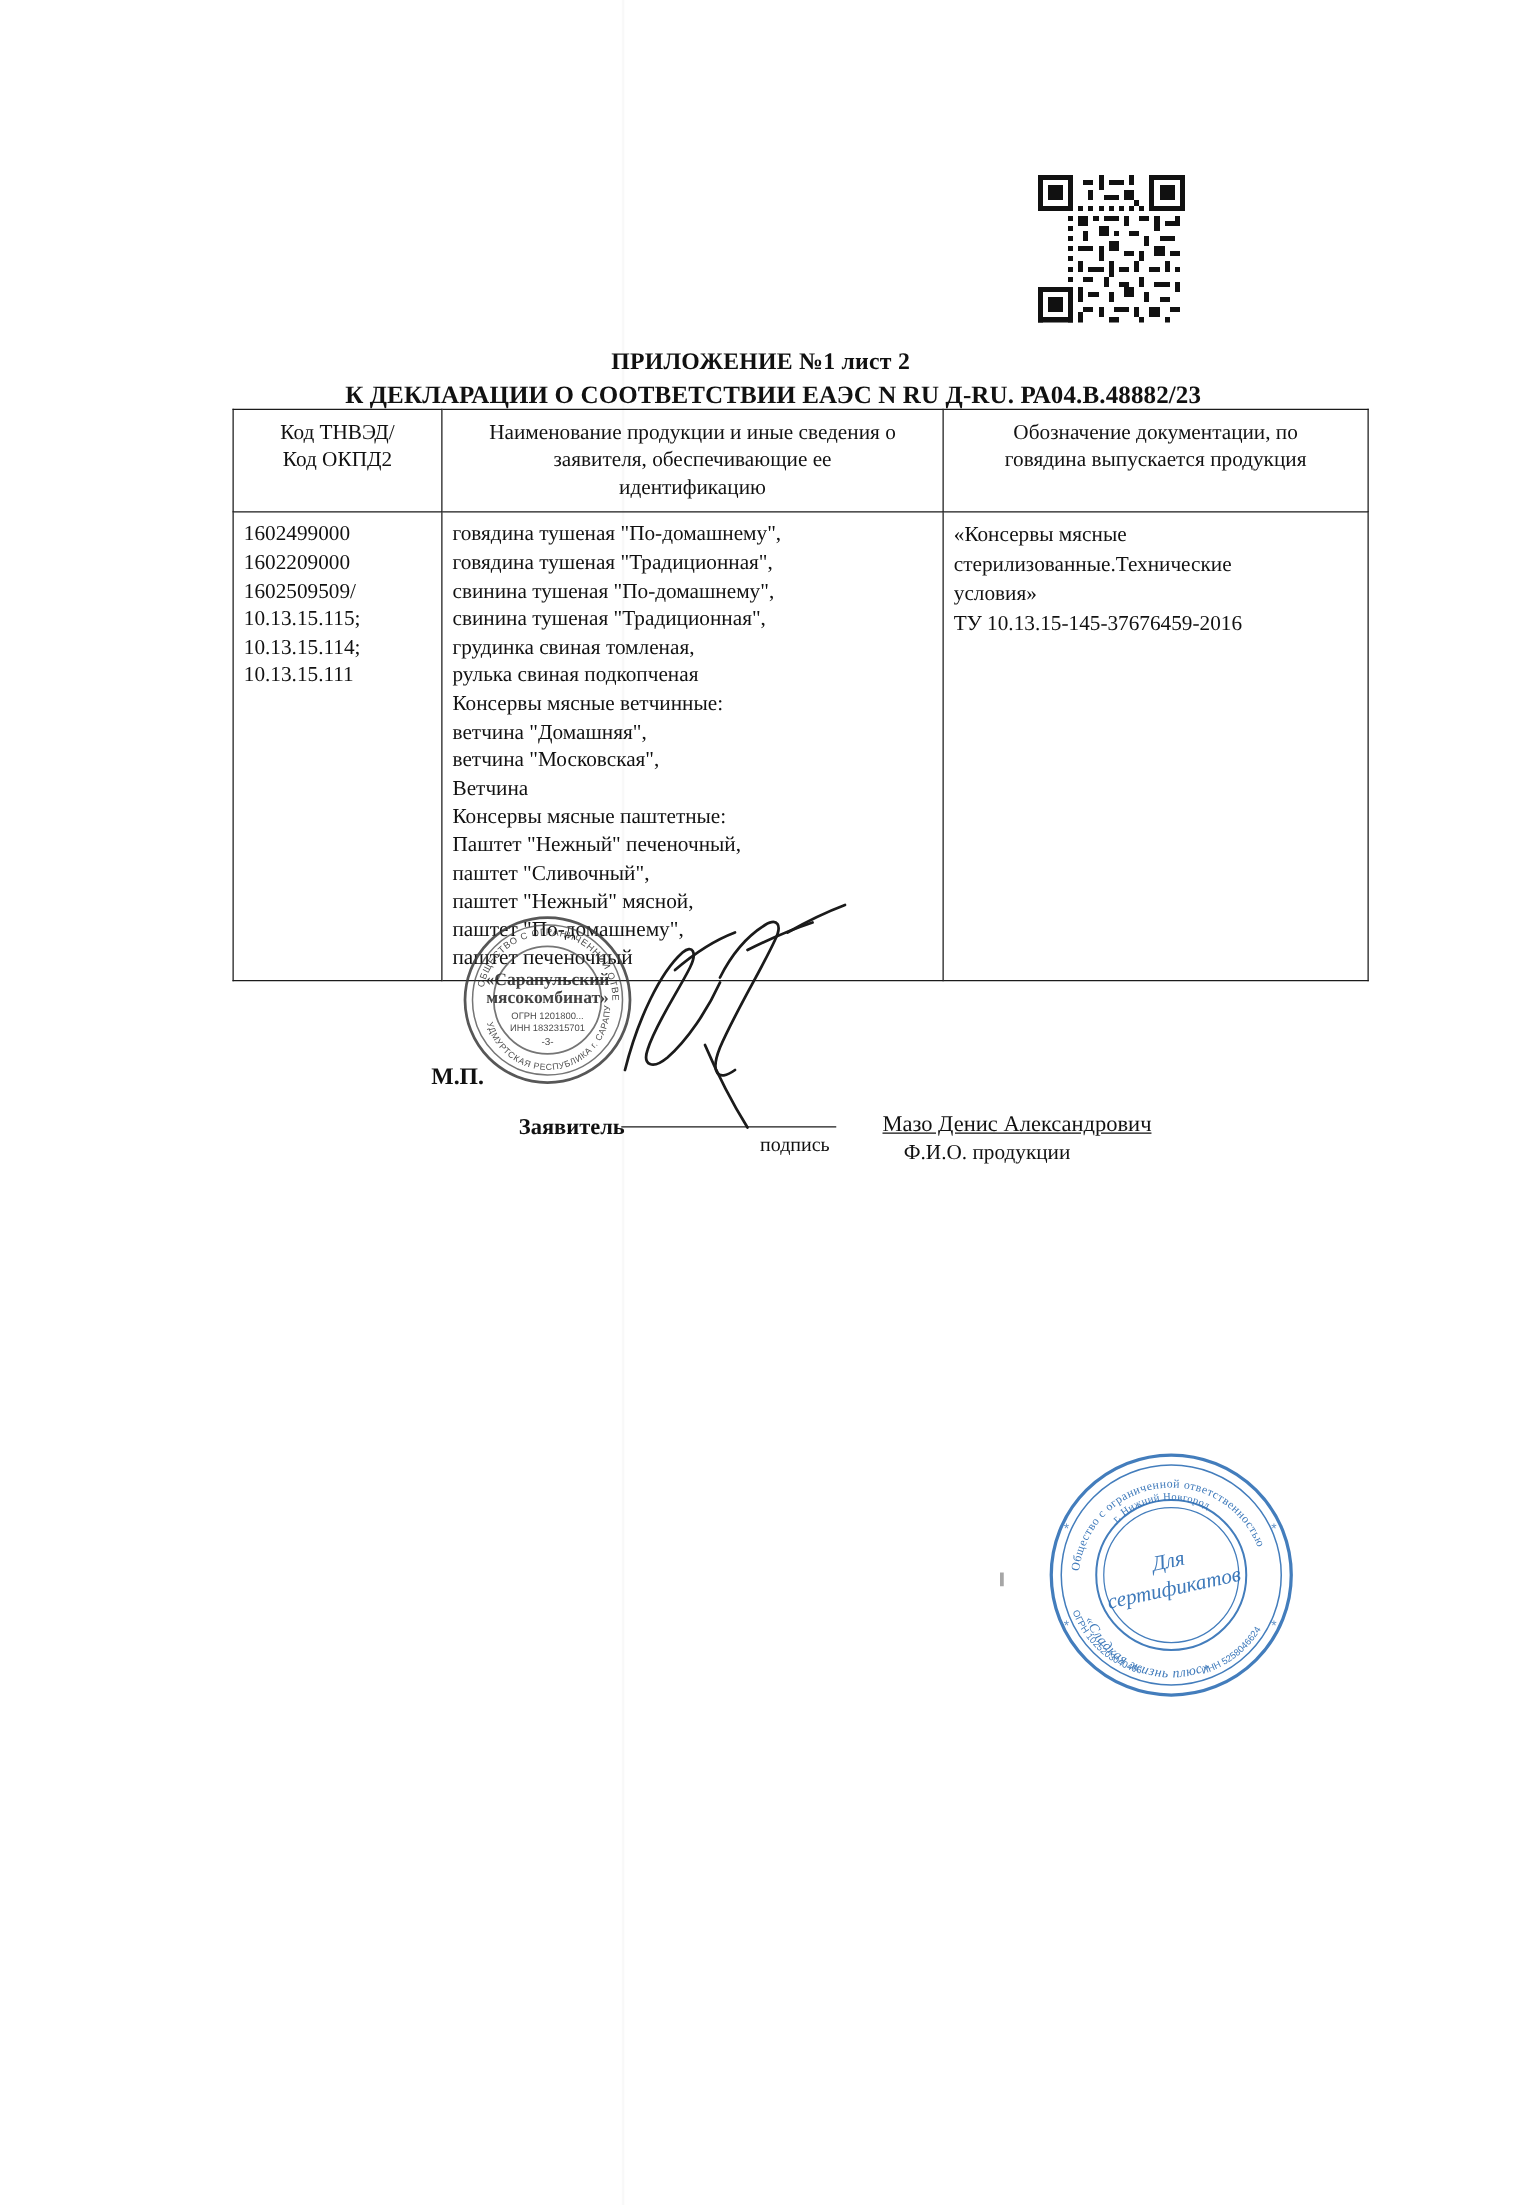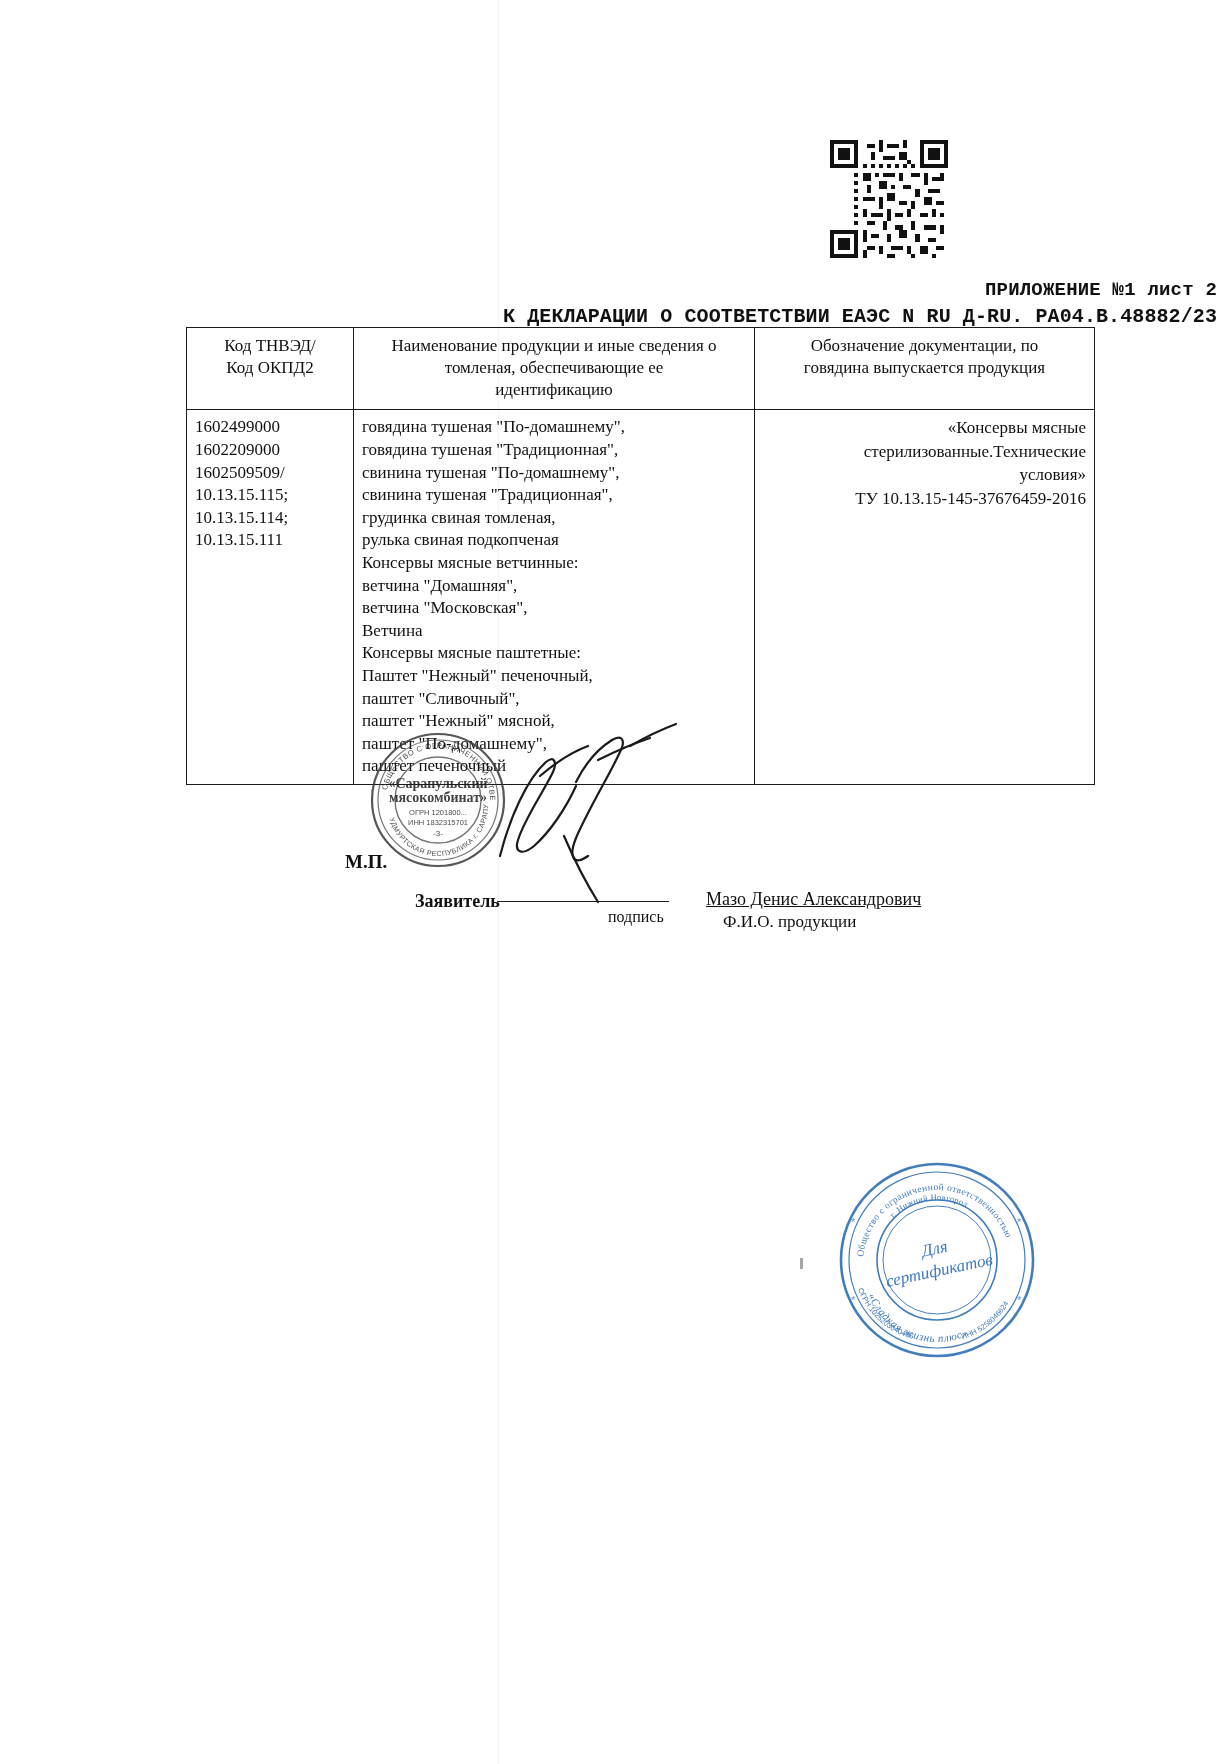--- a/index.html
+++ b/index.html
@@ -37,22 +37,21 @@
     height: 118px;
   }
   .qr-wrap svg { display: block; }
 
   
   .title-block {
     position: absolute;
     top: 279px;
     left: 0;
     width: 1217px;
-    text-align: right;
-    font-family: Liberation Mono, monospace;
+    text-align: center;
   }
   .title-line1 {
     font-weight: bold;
     font-size: 19px;
     letter-spacing: 0.2px;
   }
   .title-line2 {
     font-weight: bold;
     font-size: 20px;
     margin-top: 4px;
@@ -77,21 +76,21 @@
     line-height: 1.33;
     font-weight: normal;
   }
   .doc-table thead td {
     text-align: center;
     padding: 7px 10px 8px 10px;
     line-height: 1.3;
   }
   .col-1 { width: 146px; }
   .col-2 { width: 380px; }
-  .col-3 { width: 319px; text-align: right; }
+  .col-3 { width: 319px; }
 
   .cell-codes div { white-space: nowrap; }
   .cell-body { height: 318px; }
   .cell-body .line { white-space: nowrap; }
   .cell-docs div { line-height: 1.38; }
   .mp-label {
     position: absolute;
     left: 345px;
     top: 851px;
     font-size: 19px;
@@ -270,21 +269,21 @@
 
 <table class="doc-table">
   <thead>
     <tr>
       <td class="col-1">
         <div>Код ТНВЭД/</div>
         <div>Код ОКПД2</div>
       </td>
       <td class="col-2">
         <div>Наименование продукции и иные сведения о</div>
-        <div>томленая, обеспечивающие ее</div>
+        <div>заявителя, обеспечивающие ее</div>
         <div>идентификацию</div>
       </td>
       <td class="col-3">
         <div>Обозначение документации, по</div>
         <div>говядина выпускается продукция</div>
       </td>
     </tr>
   </thead>
   <tbody>
     <tr>

